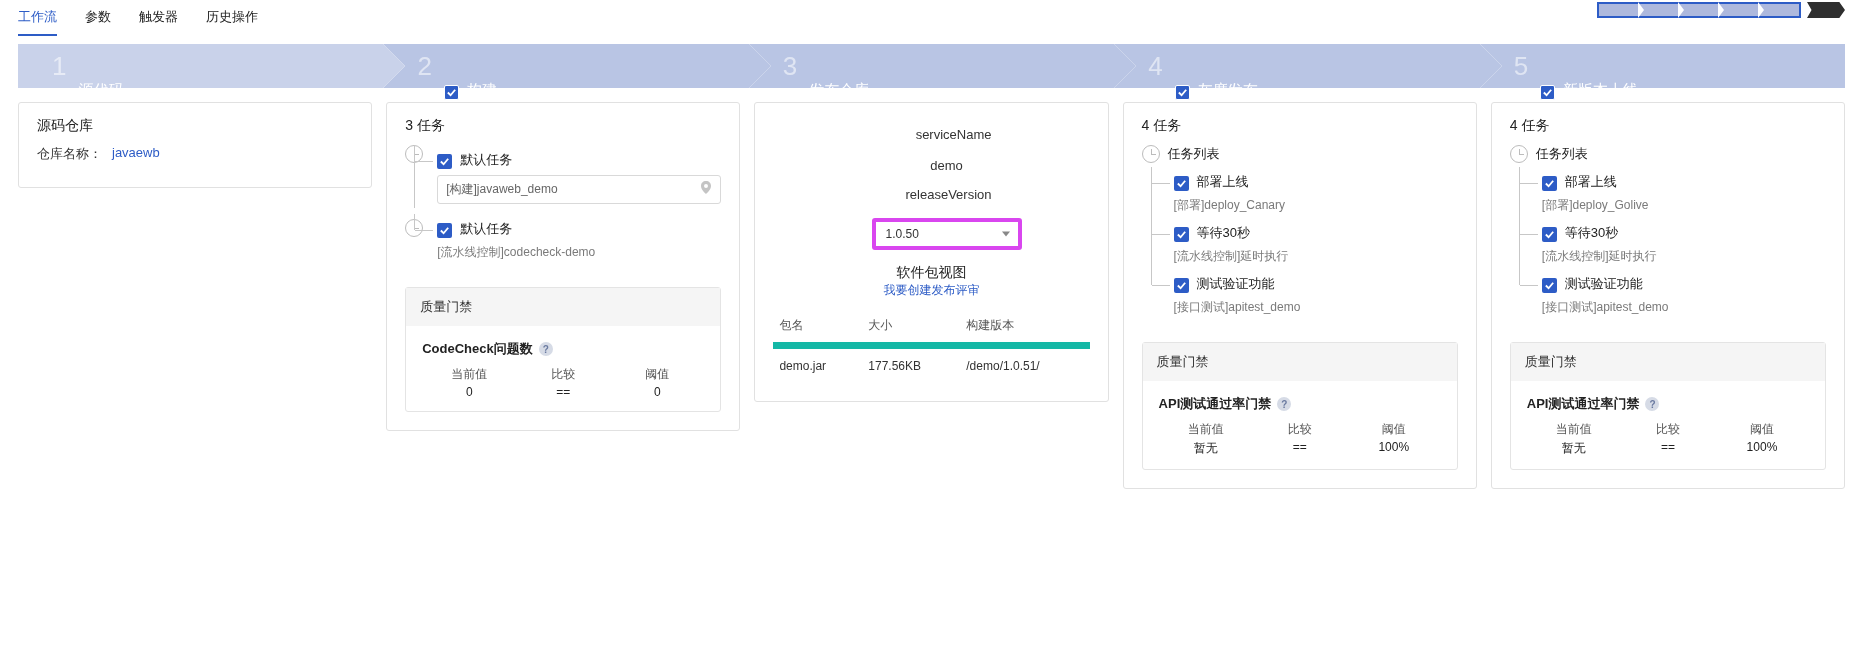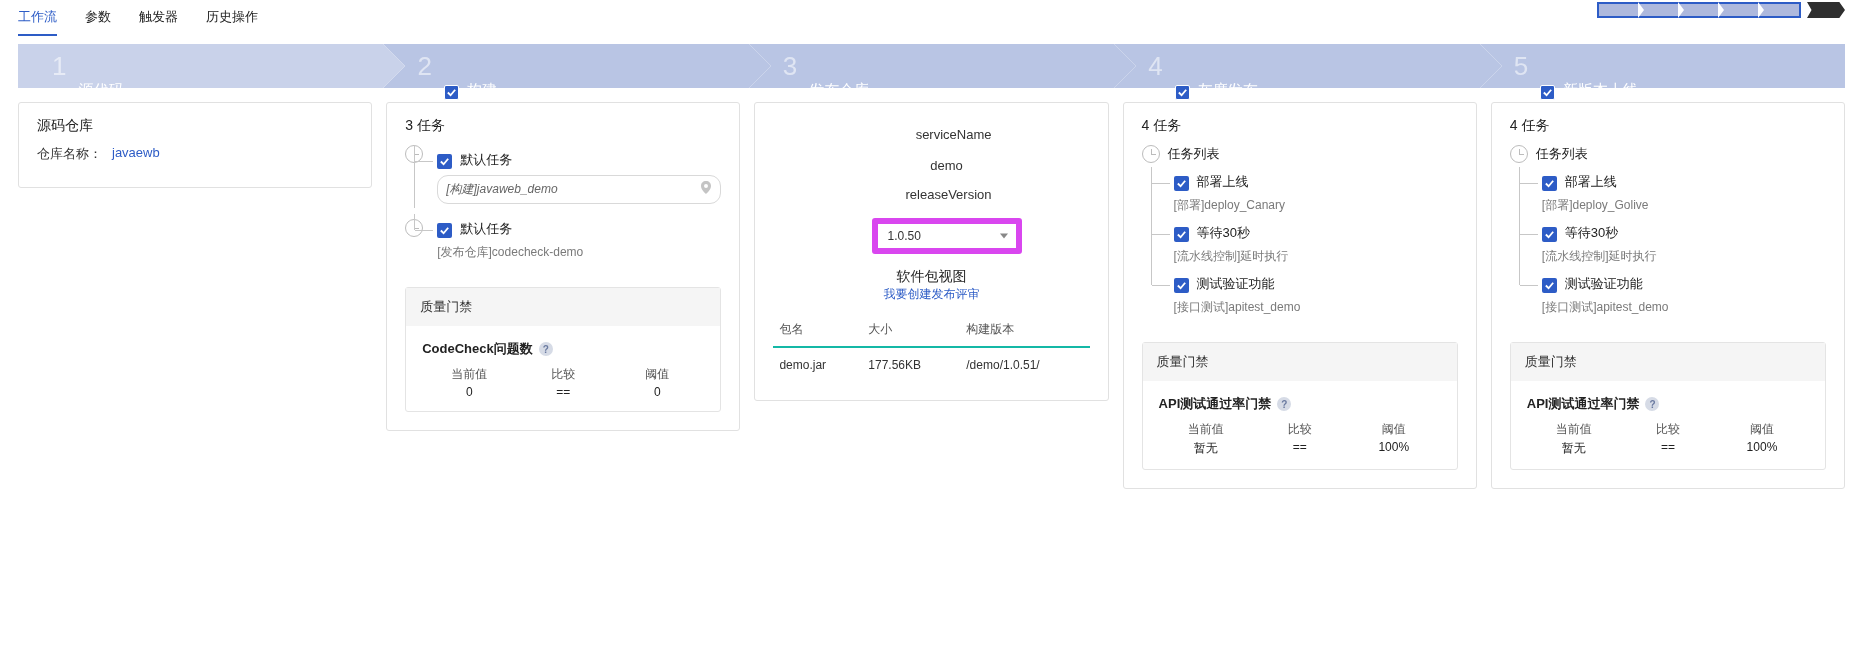--- a/index.html
+++ b/index.html
@@ -42,42 +42,42 @@
   .clock::after { content:""; position:absolute; left:8px; top:8px; width:5px; height:1px; background:#bcbcbc; }
   .branch { position:relative; padding:6px 0 4px 22px; border-left:1px solid #c7c7c7; margin-left:-17px; }
   .branch::before { content:""; position:absolute; left:0; top:16px; width:18px; height:1px; background:#c7c7c7; }
   .branch:last-child { border-left:1px solid transparent; }
   .branch:last-child::after { content:""; position:absolute; left:-1px; top:0; width:1px; height:16px; background:#c7c7c7; }
   .branch .row { display:flex; align-items:flex-end; gap:8px; margin-bottom:6px; }
   .cb2 { width:15px; height:15px; background:#2d5cc6; border-radius:2px; display:inline-flex; align-items:center; justify-content:center; flex-shrink:0; }
   .cb2 svg { width:11px; height:11px; }
   .branch .name { font-size:13px; color:#222; }
   .branch .sub { font-size:12px; color:#7a7a7a; padding-left:0; }
-  .input-pill { border:1px solid #d9d9d9; border-radius:11px; width:100%; padding:5px 8px; font-size:12px; color:#666; display:flex; justify-content:space-between; align-items:center;font-style:italic; }
+  .input-pill { border:1px solid #d9d9d9; border-radius:3px; width:100%; padding:5px 8px; font-size:12px; color:#666; display:flex; justify-content:space-between; align-items:center; }
   .pin { color:#bbb; }
   
   .qbox { border:1px solid #e4e4e4; border-radius:3px; margin-top:22px; }
   .qbox .qhead { background:#f5f5f5; padding:10px 14px; font-size:13px; color:#333; }
   .qbox .qbody { padding:14px 16px 12px 16px; }
   .qtitle { font-size:13px; font-weight:700; color:#222; display:flex; align-items:center; gap:6px; margin-bottom:8px; }
   .qmark { width:14px; height:14px; border-radius:50%; background:#d6dbe6; color:#6a7aa0; font-size:10px; display:inline-flex; align-items:center; justify-content:center; }
   .trirow { display:flex; text-align:center; }
   .trirow > div { flex:1; }
   .trirow .lab { font-size:12px; color:#555; margin-bottom:2px; }
   .trirow .val { font-size:12px; color:#222; }
   
   .form-row { display:flex; align-items:center; gap:16px; margin:10px 0 14px 30px;flex-direction:column; }
   .form-row .lab { width:90px; text-align:right; font-size:13px; color:#333; }
   .form-row .plain { font-size:13px; color:#333; }
-  .select { border:6px solid #d946ef; border-radius:3px; min-width:150px; padding:5px 42px 5px 10px; font-size:12px; color:#333; position:relative; background:#fff; }
+  .select { border:4px solid #d946ef; border-radius:3px; min-width:150px; padding:5px 42px 5px 10px; font-size:12px; color:#333; position:relative; background:#fff; }
   .select::after { content:""; position:absolute; right:8px; top:50%; width:0; height:0; border-left:4px solid transparent; border-right:4px solid transparent; border-top:5px solid #888; transform:translateY(-50%); }
   .subhead-row { display:flex; justify-content:flex-start; align-items:center; margin-top:10px;flex-direction:column; }
   .linkish { color:#2d5cc6; font-size:12px; cursor:pointer; }
   .ptable { width:100%; margin-top:10px; border-collapse:collapse; font-size:12px; }
-  .ptable th { text-align:left; font-weight:400; color:#555; border-bottom:2px solid #14b8a6; padding:8px 6px; }
+  .ptable th { text-align:left; font-weight:400; color:#555; border-bottom:7px solid #14b8a6; padding:8px 6px; }
   .ptable td { padding:10px 6px; color:#333; }
 </style>
 </head>
 <body>
 <div class="page">
 
 <div class="topbar">
   <div class="tabs">
     <div class="tab active">工作流</div>
     <div class="tab">参数</div>
@@ -190,21 +190,21 @@
       <span class="clock" style="top:74px"></span>
       <div class="branch">
         <div class="row">
           <span class="cb2">
                 <svg viewBox="0 0 12 12">
                   <path d="M2 6l3 3 5-6" stroke="#fff" stroke-width="2" fill="none"></path>
                 </svg>
               </span>
           <span class="name">默认任务</span>
         </div>
-        <div class="sub">[发布仓库]codecheck-demo</div>
+        <div class="sub">[流水线控制]codecheck-demo</div>
       </div>
     </div>
 
     <div class="qbox">
       <div class="qhead">质量门禁</div>
       <div class="qbody">
         <div class="qtitle">
           <span>CodeCheck问题数</span>
           <span class="qmark">?</span>
         </div>

